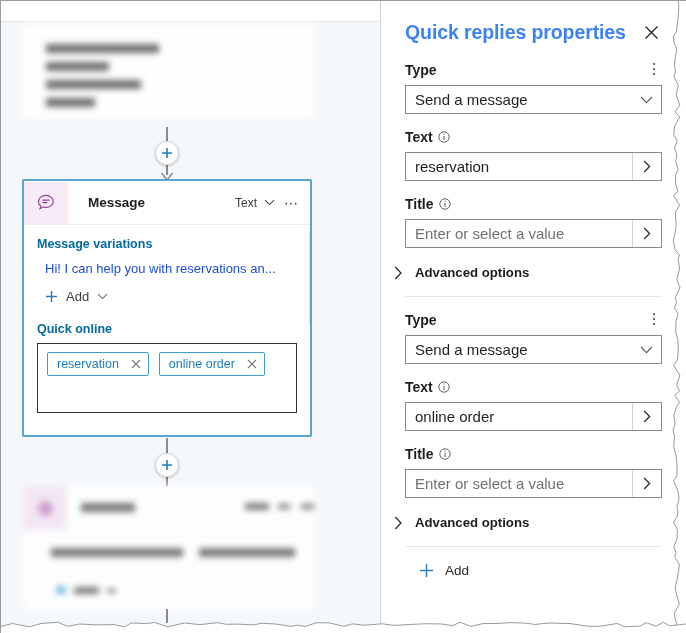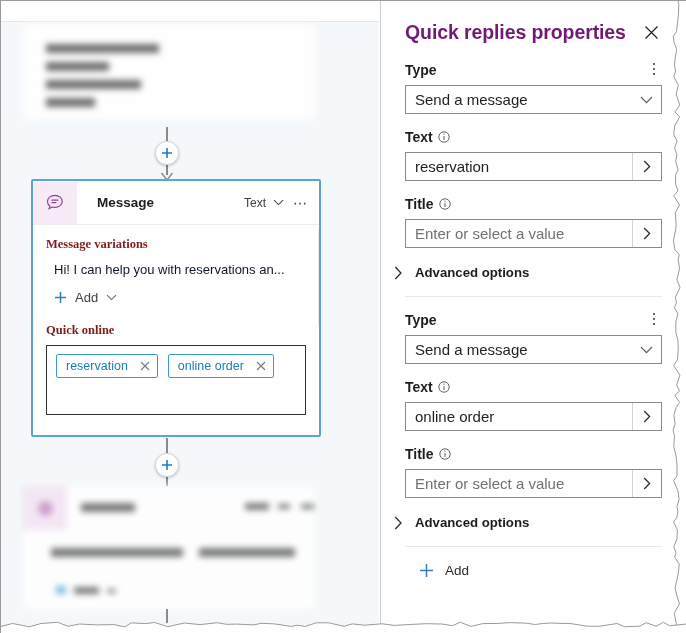--- a/index.html
+++ b/index.html
@@ -134,21 +134,21 @@
   .arrow-head {
     position: absolute;
     left: 159px;
     width: 14px; height: 9px;
     z-index: 5;
   }
 
   
   .msg-card {
     position: absolute;
-    left: 30px; top: 178px;
+    left: 21px; top: 178px;
     width: 290px; height: 258px;
     background: #ffffff;
     border: 2px solid #5ba3d0;
     border-radius: 2px;
     z-index: 8;
   }
   .msg-card-head {
     position: relative;
     height: 44px;
     border-bottom: 1px solid #ededed;
@@ -186,28 +186,27 @@
     letter-spacing: 1px;
     line-height: 8px;
     padding: 0 2px;
   }
 
   .msg-card-body { padding: 12px 13px 0 13px; position: relative; }
 
   .section-label {
     font-size: 12.5px;
     font-weight: 600;
-    color: #7f1d1d;
-    font-family: Liberation Serif, serif;
+    color: #0369a1;
   }
   .variation-text {
     margin-top: 10px;
     margin-left: 8px;
     font-size: 13px;
-    color: #0f172a;
+    color: #1d4ed8;
   }
   .add-row {
     margin-top: 13px;
     margin-left: 8px;
     display: flex;
     align-items: center;
     gap: 8px;
   }
   .add-label { font-size: 13px; color: #404040; }
 
@@ -255,21 +254,21 @@
   .panel-inner { padding: 0 24px 0 24px; }
 
   .panel-head {
     display: flex;
     align-items: flex-start;
     padding-top: 20px;
   }
   .panel-title {
     font-size: 19.5px;
     font-weight: 600;
-    color: #701a75;
+    color: #3b82f6;
     letter-spacing: -.1px;
   }
   .close-btn {
     margin-left: auto;
     width: 22px; height: 22px;
     display: flex;
     align-items: center;
     justify-content: center;
   }
 

